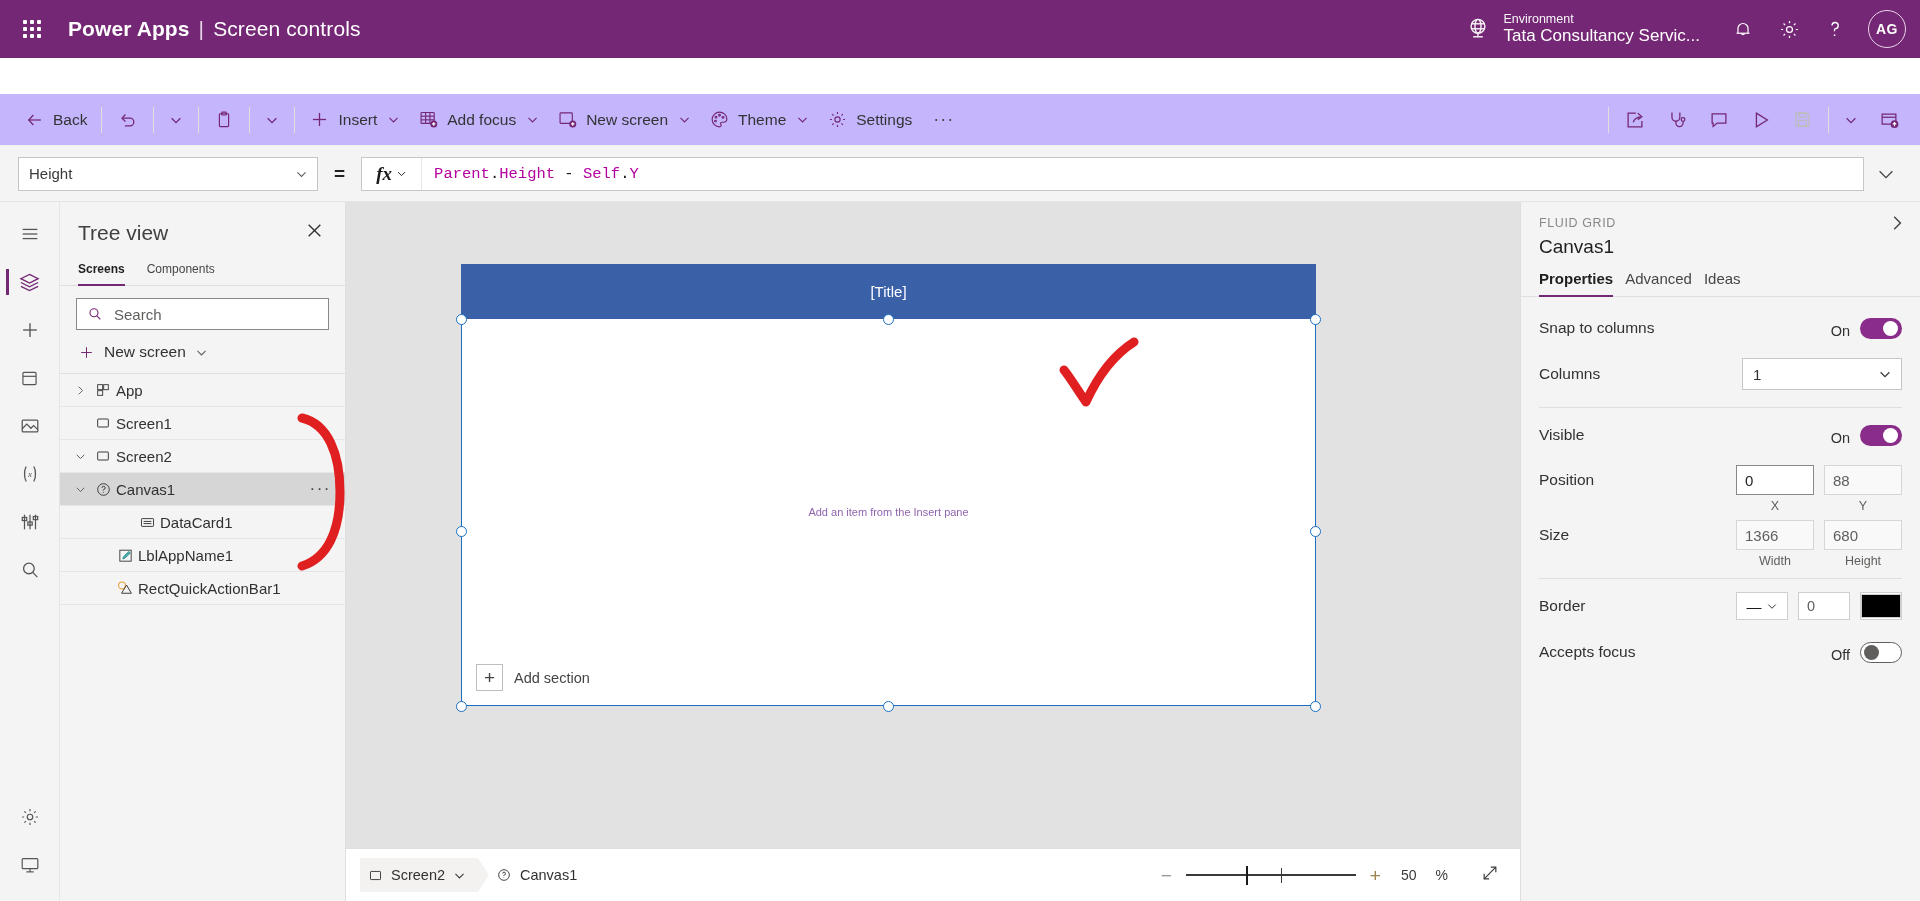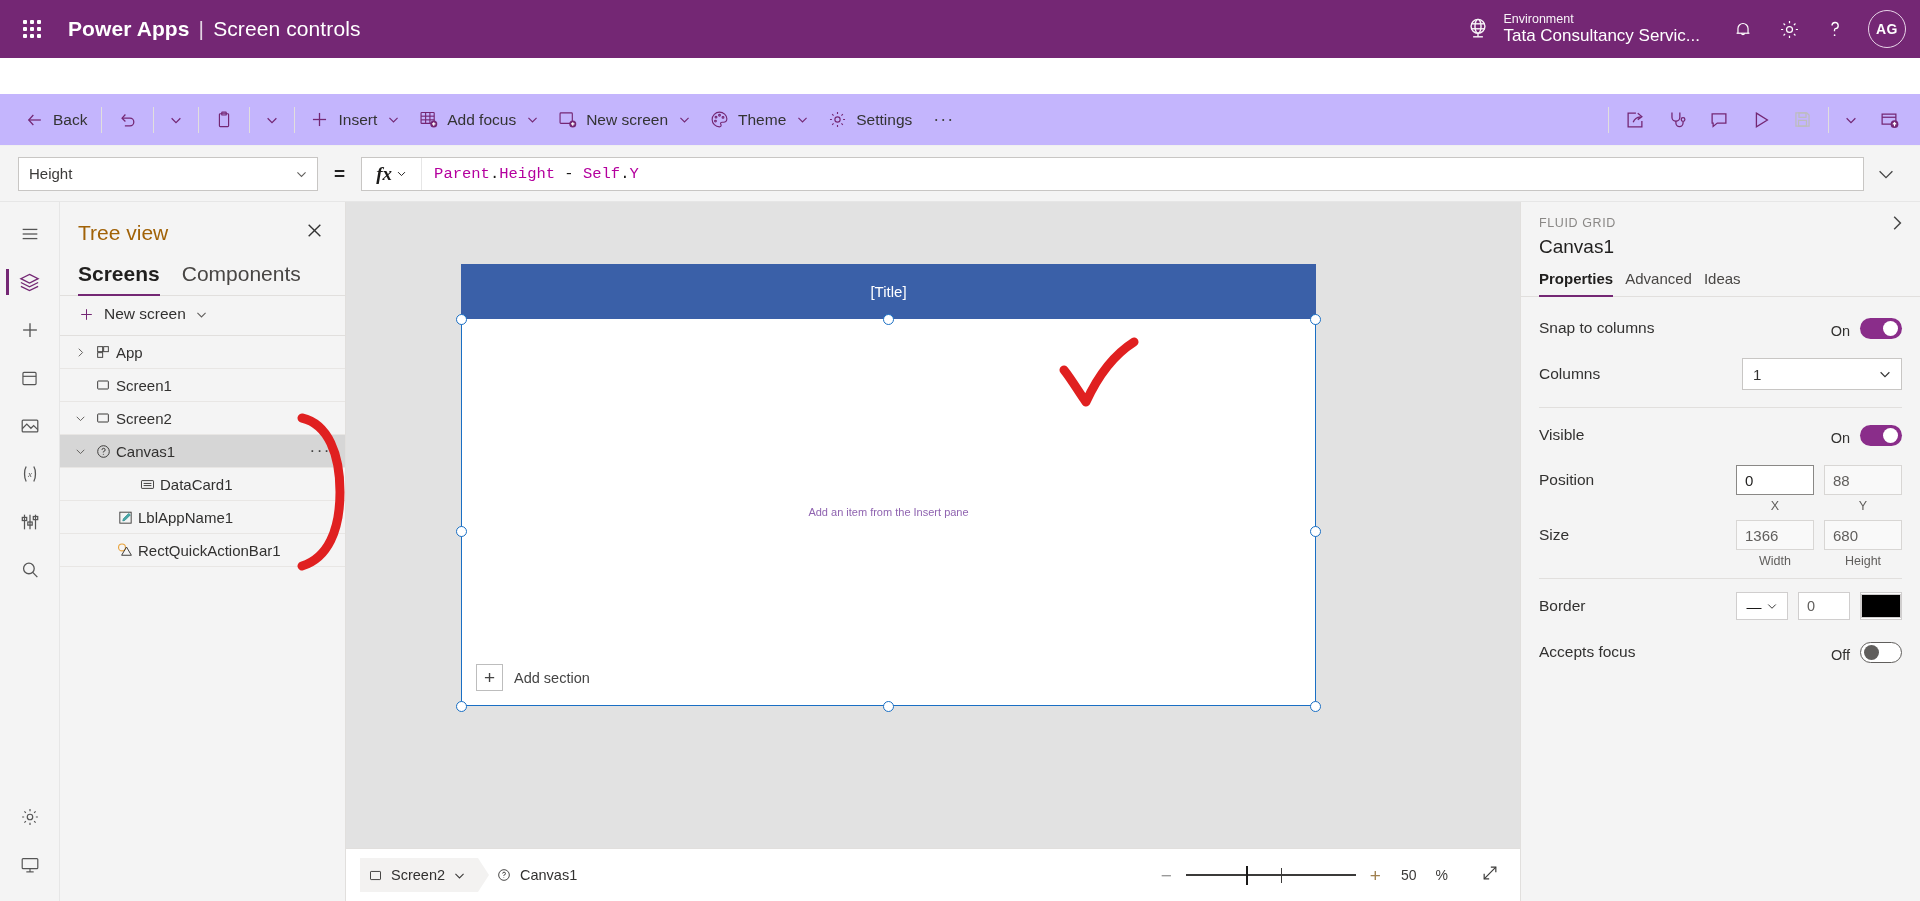--- a/index.html
+++ b/index.html
@@ -173,28 +173,28 @@
     width: 286px; flex: 0 0 286px;
     background: #f4f4f4;
     border-right: 1px solid #e1dfdd;
     display: flex; flex-direction: column;
     position: relative;
   }
   .tree-head {
     display: flex; align-items: center; justify-content: space-between;
     padding: 16px 18px 10px 18px;
   }
-  .tree-title { font-size: 21px; color: #a16207; font-weight: 400; }
+  .tree-title { font-size: 21px; color: #404040; font-weight: 400; }
   .tree-close { cursor: pointer; color: #333; padding: 4px; }
   .tree-tabs {
     display: flex; gap: 22px; padding: 0 18px;
     border-bottom: 1px solid #e1dfdd;
   }
   .tree-tab {
-    font-size: 21px; color: #484644; padding: 5px 0 9px 0;
+    font-size: 12px; color: #484644; padding: 5px 0 9px 0;
     cursor: pointer; position: relative;
   }
   .tree-tab.active { color: #201f1e; font-weight: 600; }
   .tree-tab.active::after {
     content: ""; position: absolute; left: 0; right: 0; bottom: -1px;
     height: 2px; background: #742774;
   }
   .tree-search-wrap { padding: 12px 16px 4px 16px; }
   .tree-search {
     height: 32px; background: #fff; border: 1px solid #8a8886;
@@ -750,20 +750,29 @@
           <svg width="17" height="17" viewBox="0 0 16 16" fill="none" stroke="#333" stroke-width="1.3">
               <line x1="2.5" y1="2.5" x2="13.5" y2="13.5"></line>
               <line x1="13.5" y1="2.5" x2="2.5" y2="13.5"></line>
             </svg>
         </div>
       </div>
       <div class="tree-tabs">
         <div class="tree-tab active">Screens</div>
         <div class="tree-tab">Components</div>
       </div>
+      <div class="tree-search-wrap">
+        <div class="tree-search">
+          <svg width="16" height="16" viewBox="0 0 24 24" fill="none" stroke="#742774" stroke-width="1.7">
+              <circle cx="10.5" cy="10.2" r="6"></circle>
+              <line x1="14.9" y1="14.7" x2="20" y2="20"></line>
+            </svg>
+          <input type="text" placeholder="Search" style="">
+        </div>
+      </div>
       <div class="newscreen-row">
         <svg width="17" height="17" viewBox="0 0 24 24" fill="none" stroke="#742774" stroke-width="1.5">
             <line x1="12" y1="4.5" x2="12" y2="19.5"></line>
             <line x1="4.5" y1="12" x2="19.5" y2="12"></line>
           </svg>
         <span>New screen</span>
         <svg width="13" height="13" viewBox="0 0 16 16" fill="none" stroke="#605e5c" stroke-width="1.3">
             <polyline points="3,6 8,11 13,6"></polyline>
           </svg>
       </div>

